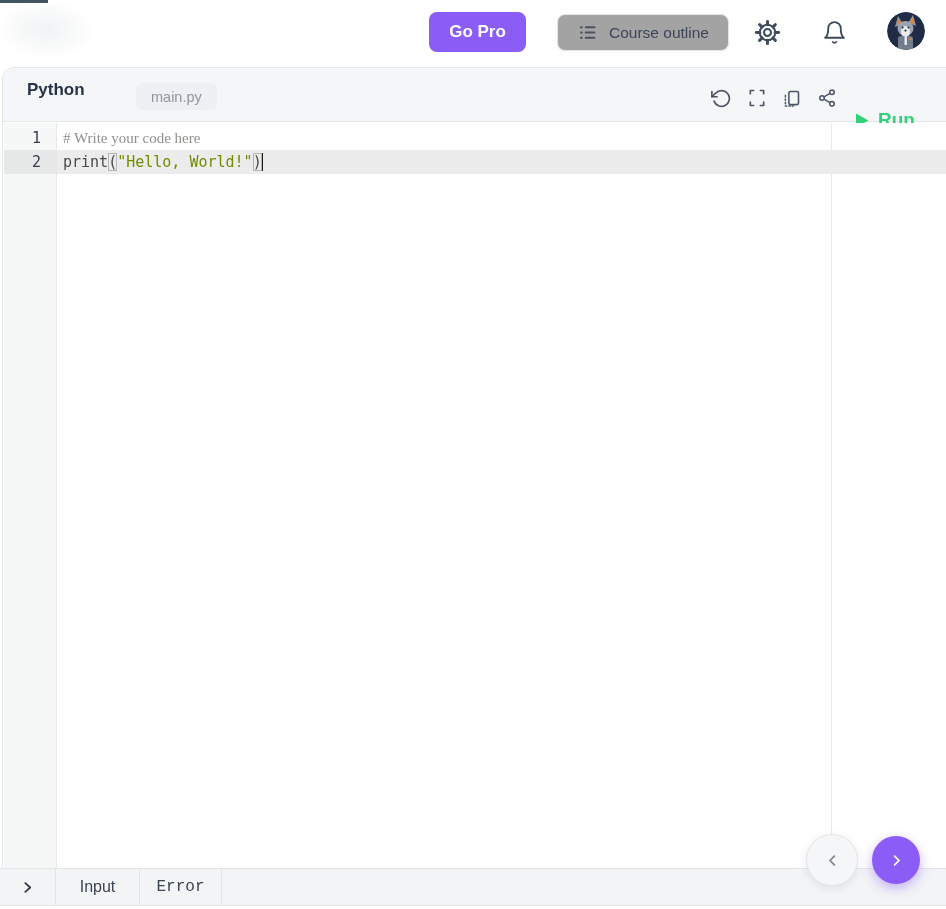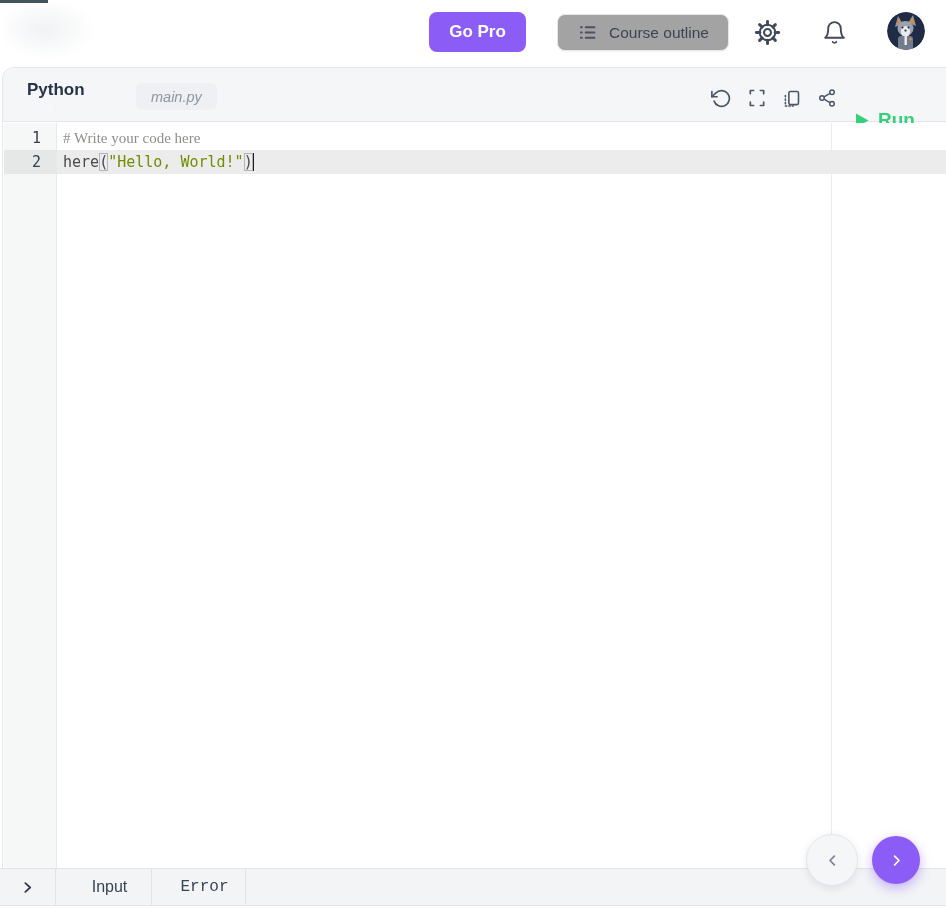--- a/index.html
+++ b/index.html
@@ -28,21 +28,21 @@
   .editor-panel { position:absolute; left:2px; top:67px; width:945px; height:801px;
     border:1px solid #e4e7ea; border-right:none; border-bottom:none; border-radius:12px 0 0 0;
     background:#fff; }
   .editor-toolbar { position:absolute; left:0; top:0; width:944px; height:54px;
     background:#f5f6f8; border-bottom:1px solid #e3e6ea; border-radius:12px 0 0 0; }
   .lang-select { position:absolute; left:24px; top:12px; height:30px; display:flex;
     align-items:center; gap:9px; background:transparent; border:none; cursor:pointer;flex-direction:column; }
   .lang-select span { font-size:17px; font-weight:700; color:#273348; }
   .file-tab { position:absolute; left:133px; top:15px; height:27px; padding:0 15px;
     background:#eef0f3; border:none; border-radius:6px; display:flex; align-items:center;
-    cursor:pointer;font-style:italic; }
+    cursor:pointer; }
   .file-tab span { font-size:14.5px; color:#8f96a1; }
   .tbtn { position:absolute; top:15px; width:30px; height:30px; background:transparent;
     border:none; display:flex; align-items:center; justify-content:center; cursor:pointer; }
   .run-btn { position:absolute; left:852px; top:12px; height:32px; display:flex;
     align-items:center; gap:9px; background:transparent; border:none; cursor:pointer;margin-top:24px; }
   .run-btn span { font-size:19px; font-weight:700; color:#35d07c; }
 
   
   .code-area { position:absolute; left:1px; top:55px; width:943px; height:745px;
     background:#fff; cursor:text; }
@@ -60,21 +60,21 @@
   .tok-comment { color:#8e908c;font-family:Liberation Serif, serif; }
   .tok-plain { color:#4a4a4a; }
   .tok-string { color:#718c00; }
   .tok-bracket { color:#4a4a4a; outline:1px solid #b2b5b9; outline-offset:-1px; }
   .cursor { display:inline-block; width:1px; height:18px; background:#1b1b1b;
     vertical-align:-4px; }
 
   
   .console-bar { position:absolute; left:0; top:868px; width:946px; height:38px;
     background:#f2f4f6; border-top:1px solid #e3e6e9; border-bottom:1px solid #e3e6e9;
-    display:flex; z-index:3;gap:12px; }
+    display:flex; z-index:3; }
   .expand-cell { width:56px; height:100%; border-right:1px solid #e0e3e7; background:transparent;
     border-top:none; border-bottom:none; border-left:none; display:flex; align-items:center;
     justify-content:center; cursor:pointer; }
   .console-tab { height:100%; border-right:1px solid #e0e3e7; background:transparent;
     border-top:none; border-bottom:none; border-left:none; display:flex; align-items:center;
     justify-content:center; font-size:16px; color:#3a4454; cursor:pointer;
     font-family:"Liberation Sans", sans-serif; }
   .console-tab.t0 { width:84px; } .console-tab.t1 { width:98px; } .console-tab.t2 { width:82px;font-family:Liberation Mono, monospace; }
 
   
@@ -212,21 +212,21 @@
     <div class="gutter-bg"></div>
     <div class="v-divider"></div>
 
     <div class="code-lines">
       <div class="code-line">
         <span class="ln">1</span>
         <span class="ctext"><span class="tok-comment"># Write your code here</span></span>
       </div>
       <div class="code-line active">
         <span class="ln">2</span>
-        <span class="ctext"><span class="tok-plain">here</span><span class="tok-bracket">(</span><span class="tok-string">"Hello, World!"</span><span class="tok-bracket">)</span><span class="cursor"></span></span>
+        <span class="ctext"><span class="tok-plain">print</span><span class="tok-bracket">(</span><span class="tok-string">"Hello, World!"</span><span class="tok-bracket">)</span><span class="cursor"></span></span>
       </div>
     </div>
   </div>
 </div>
 
 <div class="console-bar">
   <button class="expand-cell">
     <svg width="13" height="13" viewBox="0 0 24 24" fill="none" stroke="#313b4c" stroke-width="3.4" stroke-linecap="round" stroke-linejoin="round">
       <polyline points="8,4 17,12 8,20"></polyline>
     </svg>

